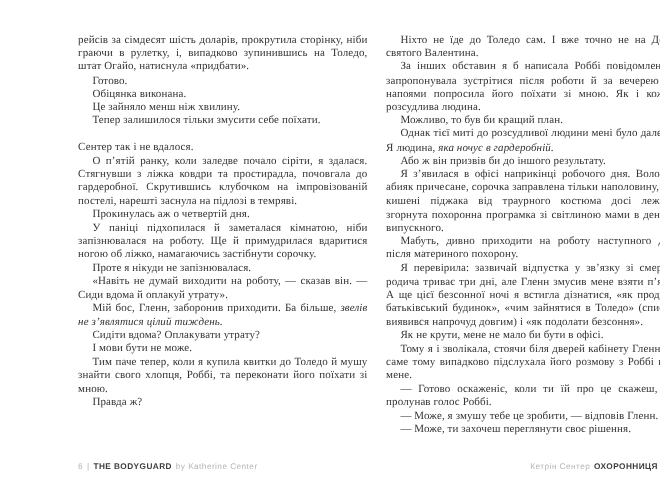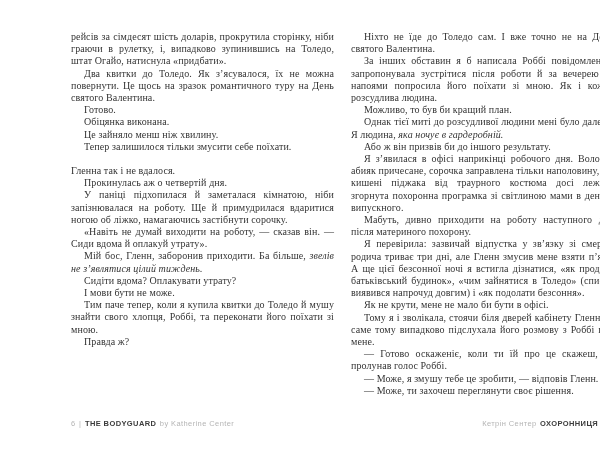--- a/index.html
+++ b/index.html
@@ -54,28 +54,29 @@
   .footer span { margin-right: 1px; }
 </style>
 </head>
 <body>
 
 <div class="spread">
 
   <div class="page page-left">
     <div class="page-text">
         <p class=""><span>рейсів за сімдесят шість доларів, прокрутила сторінку, ніби граючи в рулетку, і, випадково зупинившись на Толедо, штат Огайо, натиснула «придбати».</span></p>
-        <p class="indent"><span>Два квитки до Толедо. Як з’ясувалося, їх не можна повернути. Це щось на зразок романтичного туру на День святого Валентина.</span></p>
         <p class="indent"><span>Готово.</span></p>
         <p class="indent"><span>Обіцянка виконана.</span></p>
         <p class="indent"><span>Це зайняло менш ніж хвилину.</span></p>
         <p class="indent"><span>Тепер залишилося тільки змусити себе поїхати.</span></p>
-        <p class=" scene-break"><span>Гленна так і не вдалося.</span></p>
+        <p class=" scene-break"><span>Сентер так і не вдалося.</span></p>
+        <p class="indent"><span>О п’ятій ранку, коли заледве почало сіріти, я здалася. Стягнувши з ліжка ковдри та простирадла, почовгала до гардеробної. Скрутившись клубочком на імпровізованій постелі, нарешті заснула на підлозі в темряві.</span></p>
         <p class="indent"><span>Прокинулась аж о четвертій дня.</span></p>
         <p class="indent"><span>У паніці підхопилася й заметалася кімнатою, ніби запізнювалася на роботу. Ще й примудрилася вдаритися ногою об ліжко, намагаючись застібнути сорочку.</span></p>
+        <p class="indent"><span>Проте я нікуди не запізнювалася.</span></p>
         <p class="indent"><span>«Навіть не думай виходити на роботу, — сказав він. — Сиди вдома й оплакуй утрату».</span></p>
         <p class="indent"><span>Мій бос, Гленн, заборонив приходити. Ба більше, </span><em>звелів не з’являтися цілий тиждень.</em></p>
         <p class="indent"><span>Сидіти вдома? Оплакувати утрату?</span></p>
         <p class="indent"><span>І мови бути не може.</span></p>
         <p class="indent"><span>Тим паче тепер, коли я купила квитки до Толедо й мушу знайти свого хлопця, Роббі, та переконати його поїхати зі мною.</span></p>
         <p class="indent"><span>Правда ж?</span></p>
       </div>
     <div class="footer">
       <span>6</span>
       <span>|</span>

